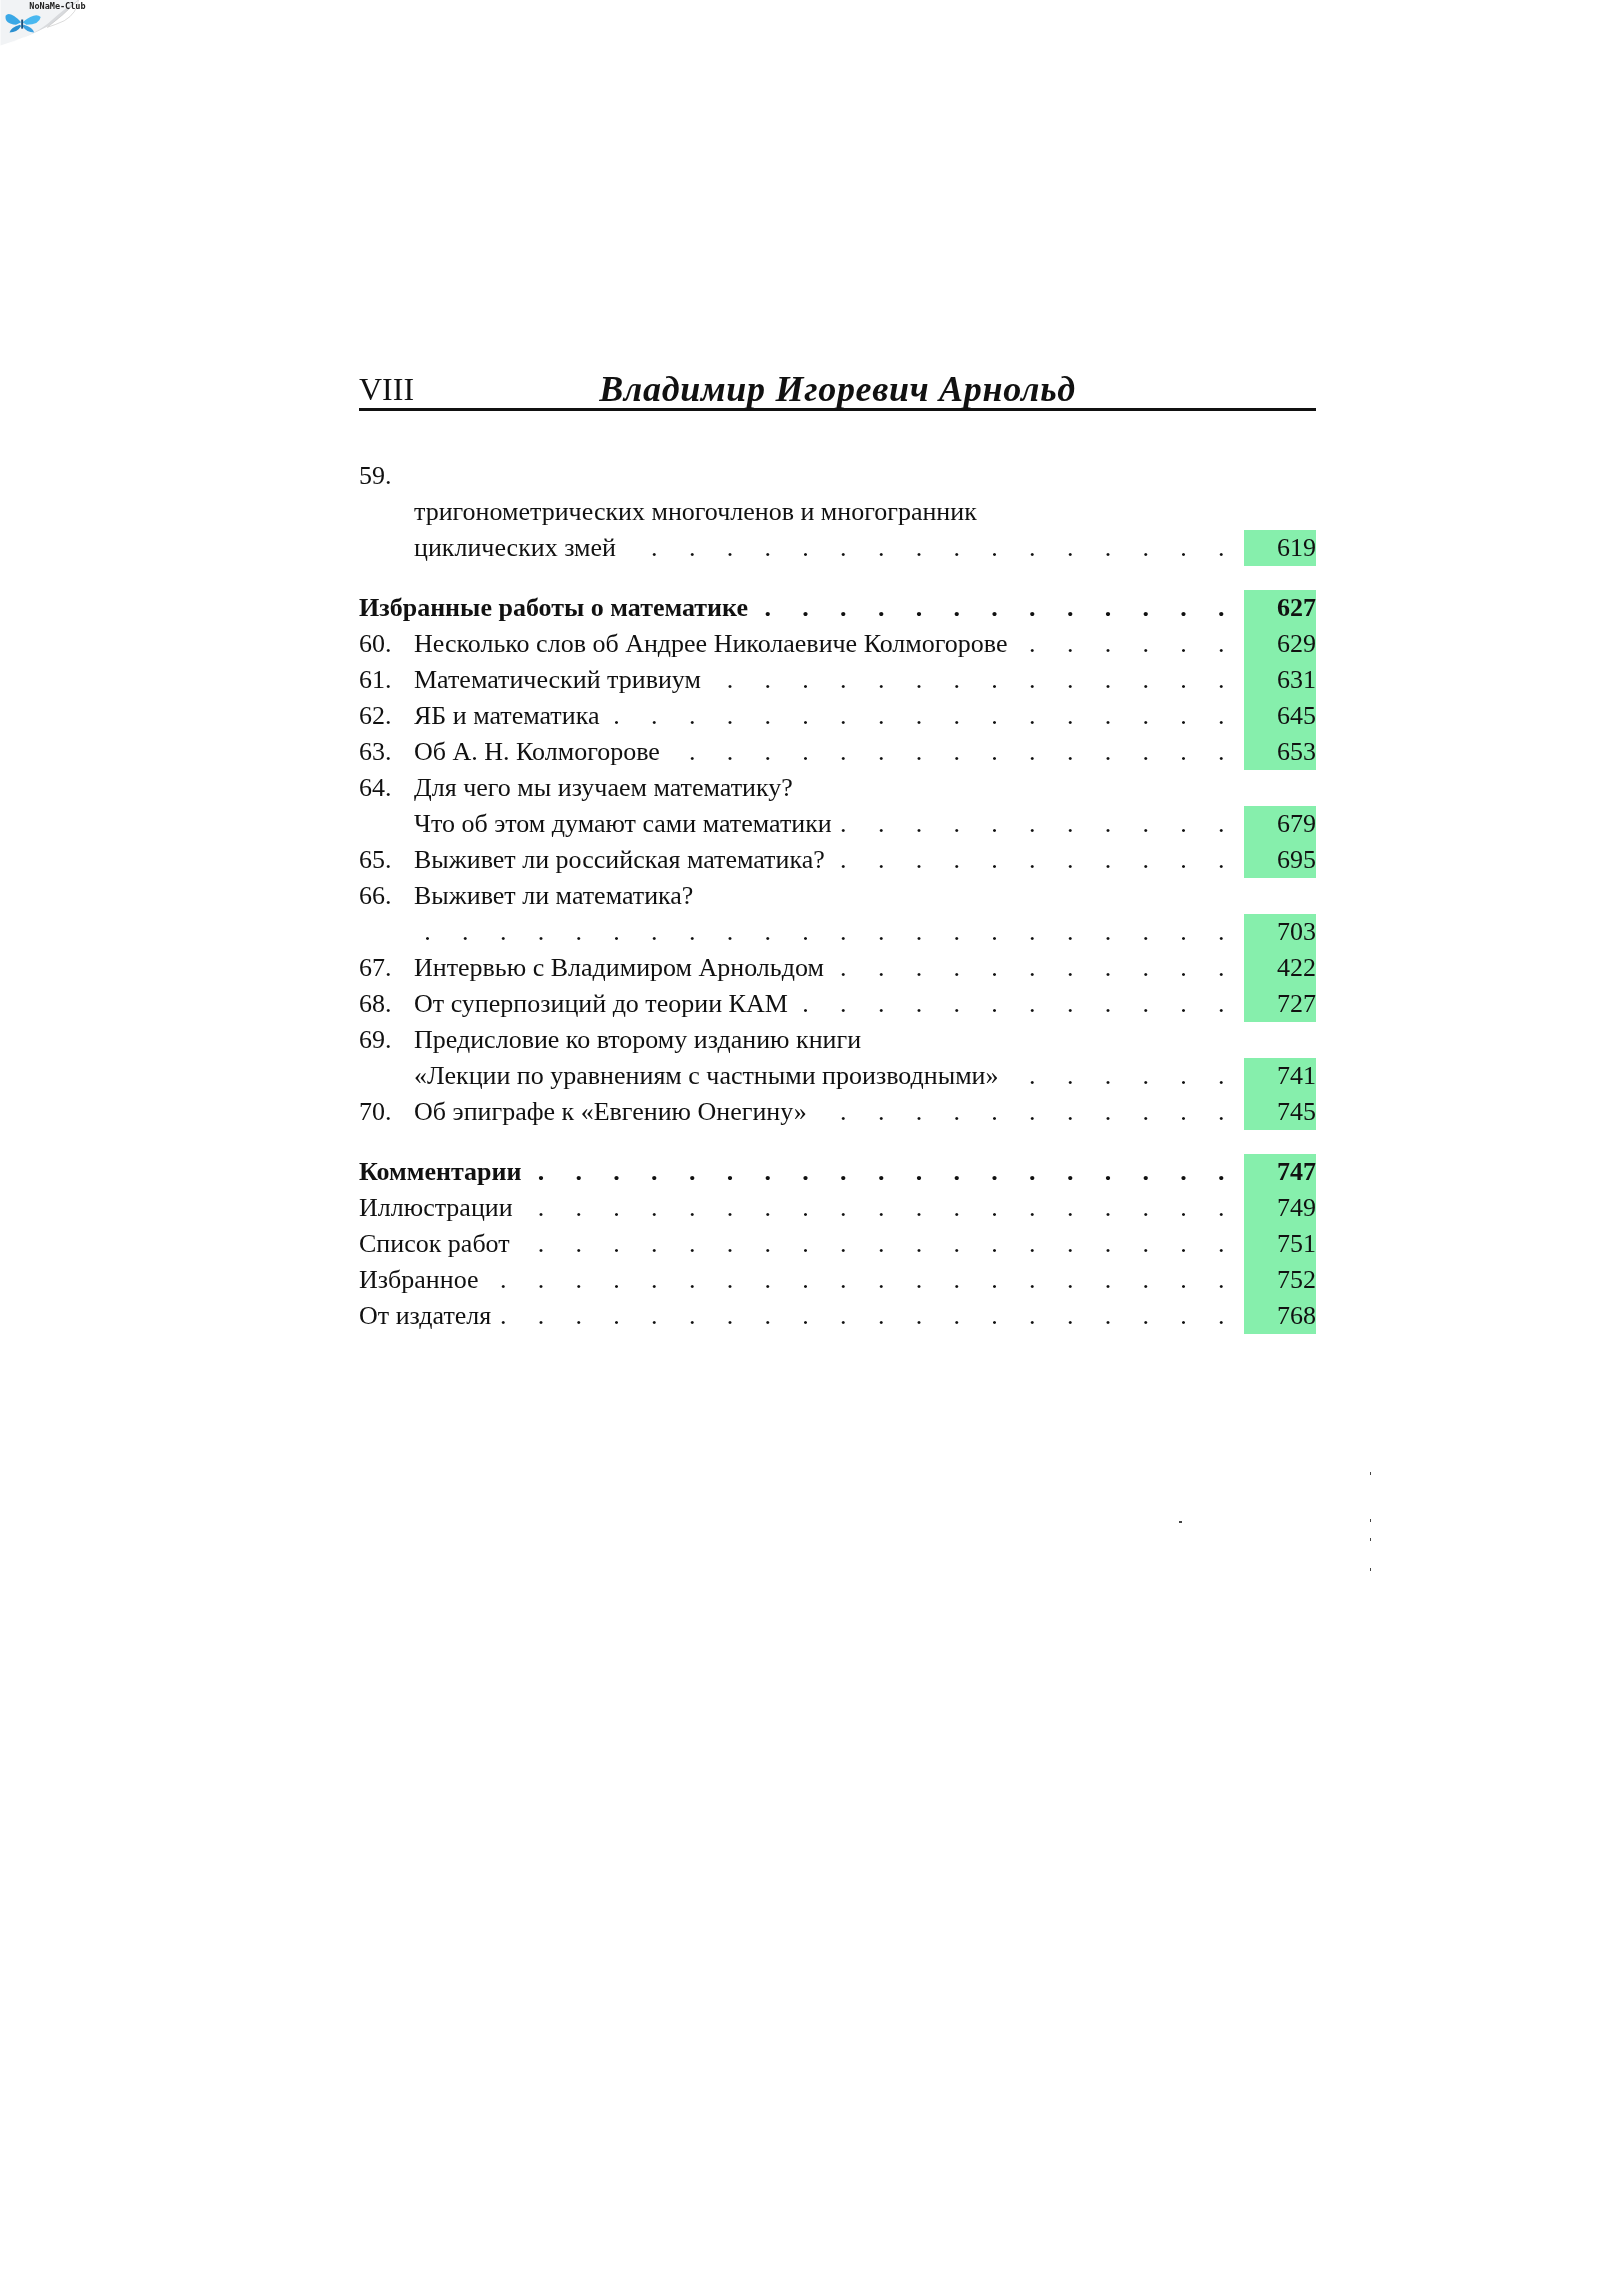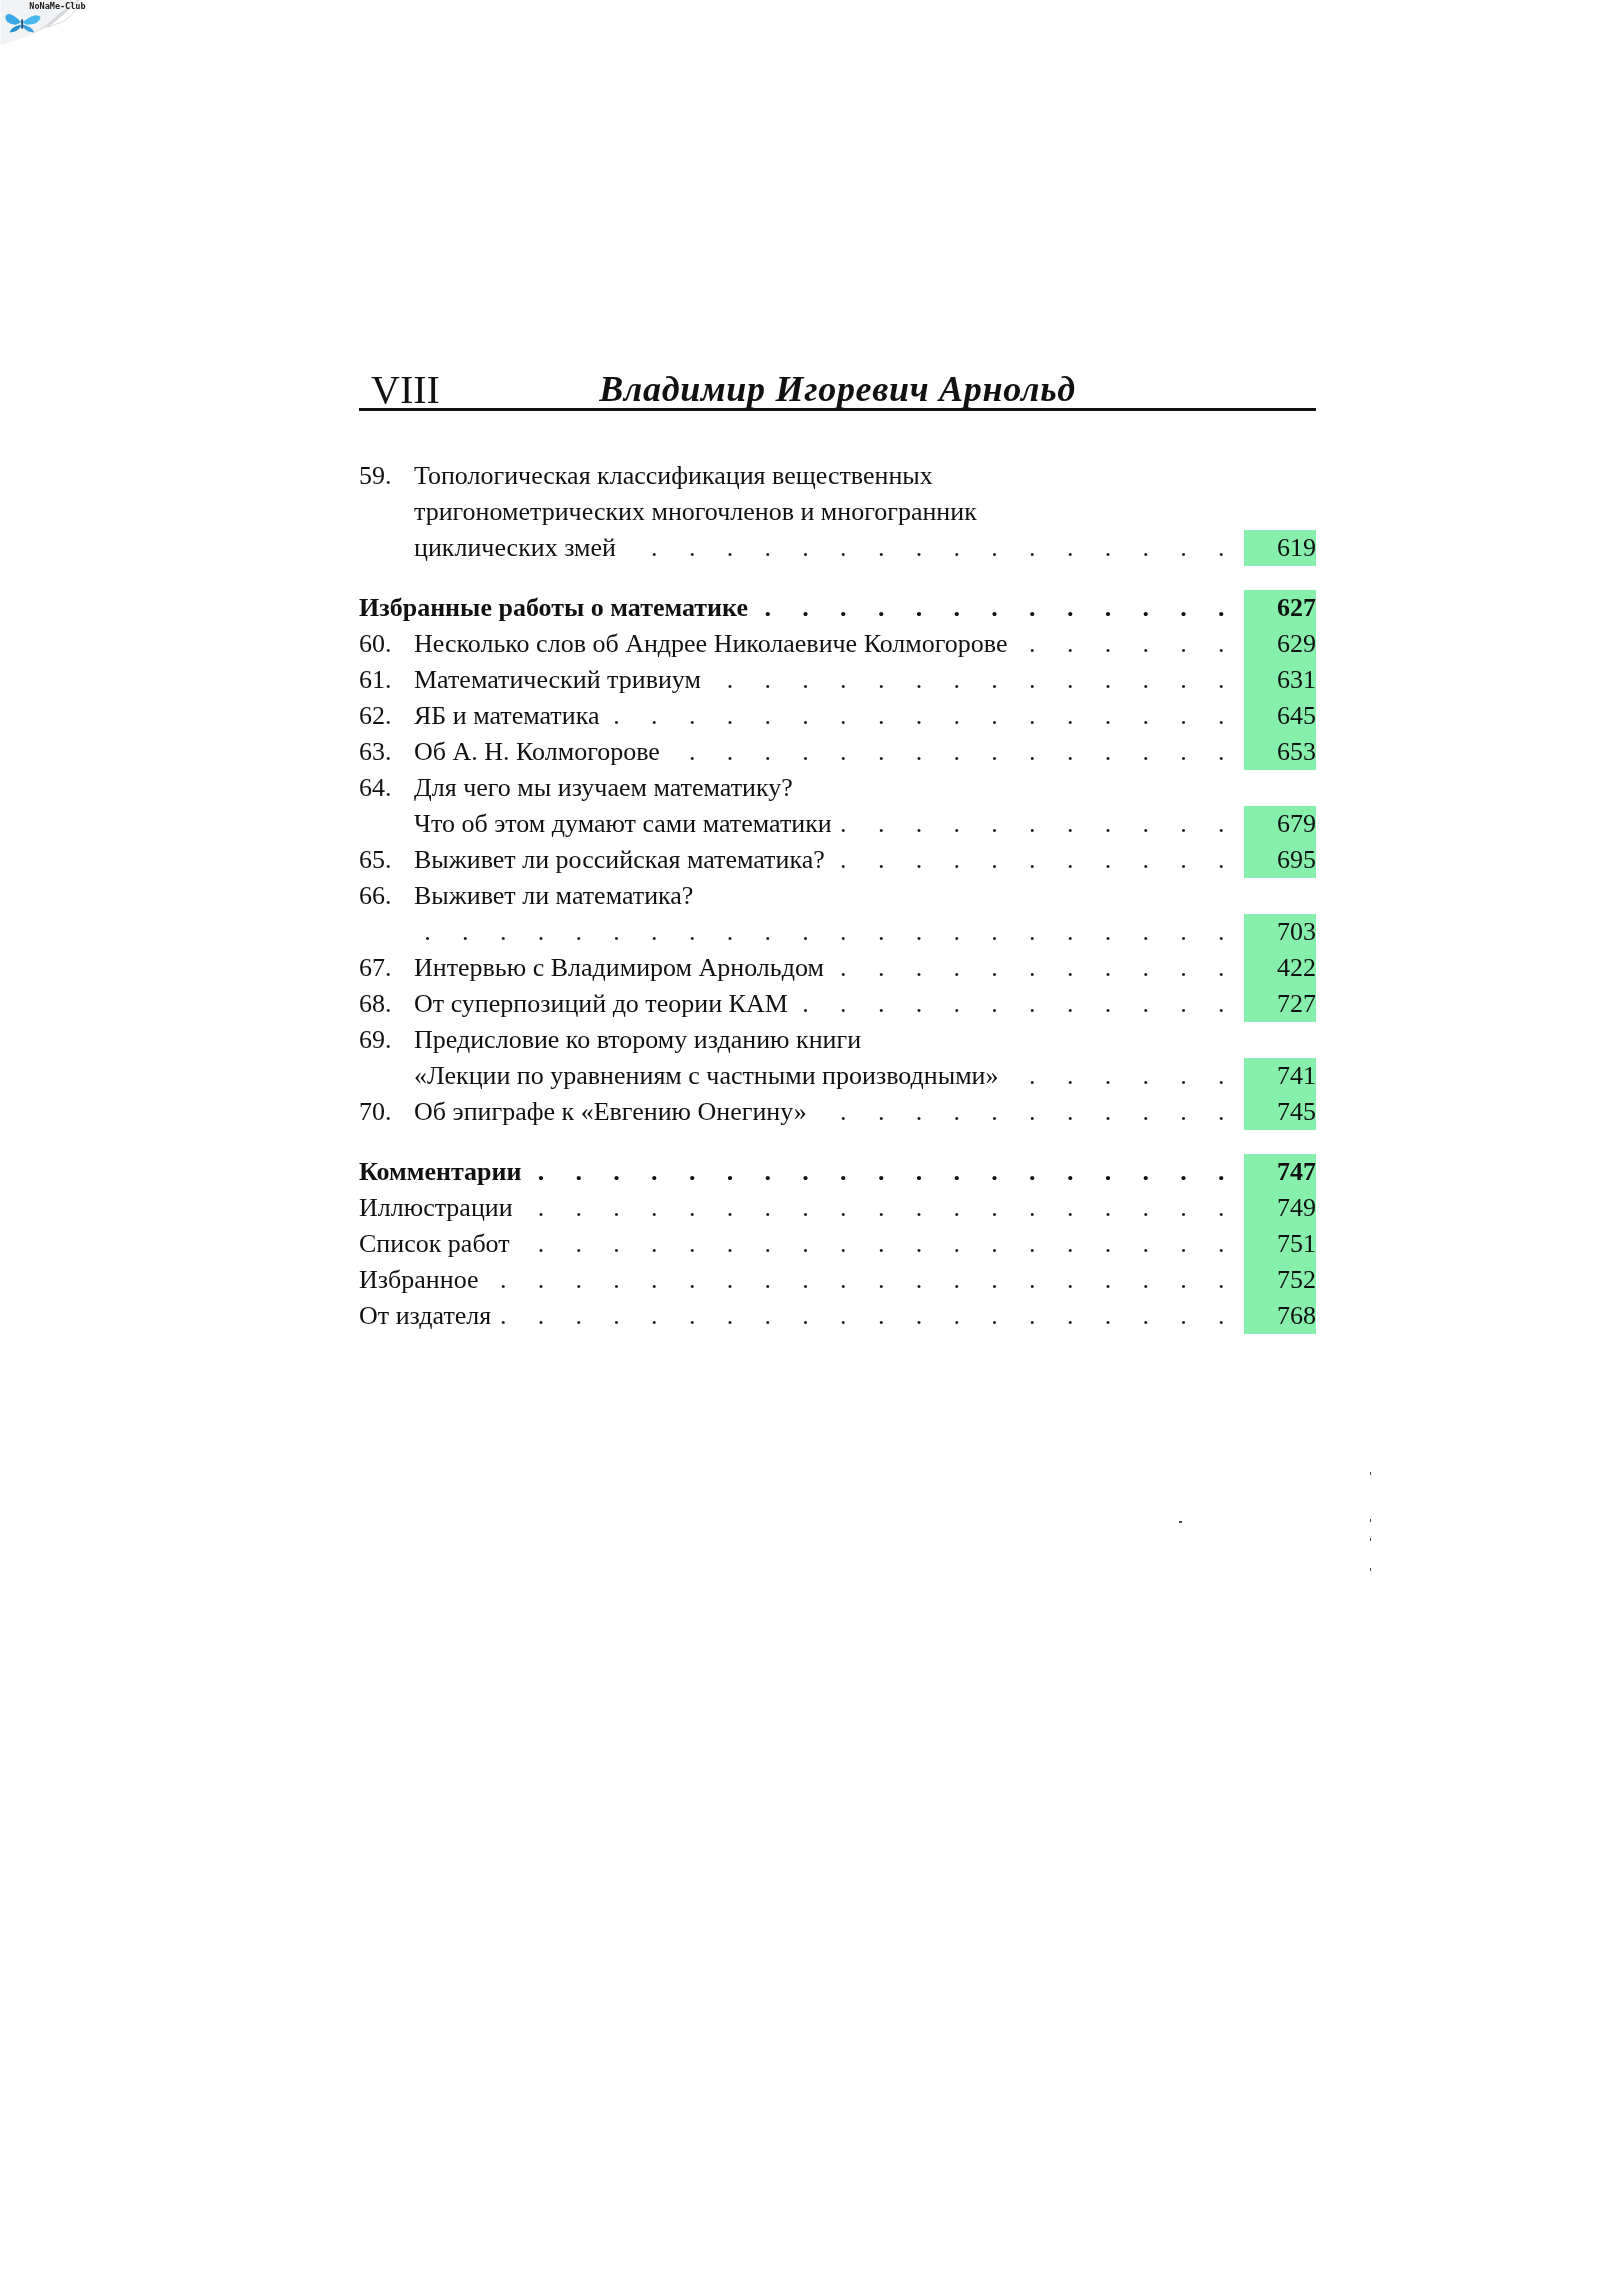--- a/index.html
+++ b/index.html
@@ -3,21 +3,21 @@
 <meta charset="utf-8">
 <style>
   html, body { margin: 0; padding: 0; background: #ffffff; }
   body { width: 1622px; height: 2295px; position: relative; overflow: hidden;
          font-family: "DejaVu Serif", "Liberation Serif", serif; color: #111; }
   .watermark { position: absolute; left: 0; top: 0; width: 92px; height: 52px; }
   .wm-text { position: absolute; left: 1.3px; top: 1.3px; font-family: "DejaVu Sans Mono", monospace;
              font-size: 8.5px; font-weight: bold; color: #222; letter-spacing: 0; padding-left: 28px; }
   .wm-curl { position: absolute; left: 0; top: 0; }
   .running-head { position: absolute; left: 359px; top: 370px; width: 957px; height: 39px; }
-  .folio { position: absolute; left: 12px; top: 0; font-family: "Liberation Serif", serif; font-size: 40px; line-height: 39px; }
+  .folio { position: absolute; left: 0; top: 0; font-family: "Liberation Serif", serif; font-size: 32px; line-height: 39px; }
   .head-title { position: absolute; left: 0; right: 0; top: 0; text-align: center; font-family: "Liberation Serif", serif;
                 font-style: italic; font-weight: bold; font-size: 36px; line-height: 39px; letter-spacing: 0.7px; }
   .head-rule { position: absolute; left: 359px; top: 408px; width: 957px; height: 2.6px; background: #111; }
   .toc { position: absolute; left: 359px; top: 458px; width: 957px; }
   .row { position: relative; height: 36px; line-height: 36px; font-family: "Liberation Serif", serif; font-size: 26px; }
   .row.gap { margin-top: 24px; }
   .num { position: absolute; left: 0; top: 0; width: 52px; }
   .label { position: absolute; top: 0; white-space: nowrap; background: #fff; padding-right: 9.2px; z-index: 2; }
   .label.indent { left: 55px; }
   .label.flush { left: 0; }
@@ -50,21 +50,20 @@
 
 <div class="running-head">
   <span class="folio">VIII</span>
   <span class="head-title">Владимир Игоревич Арнольд</span>
 </div>
 <div class="head-rule"></div>
 
 <div class="toc" id="toc">
     <div class="row">
       <span class="num">59.</span>
-      <span class="label indent">Топологическая классификация вещественных</span>
     </div>
     <div class="row">
       <span class="label indent">тригонометрических многочленов и многогранник</span>
     </div>
     <div class="row">
       <span class="label indent">циклических змей</span>
       <span class="dots">. . . . . . . . . . . . . . . . . . . . . . . . . . . . . . . . . . . . . . . . . . . . . . . . . . . . . . . . . . . . . . . . . . . . . . . . . . . . . . . . </span>
       <span class="page">619</span>
     </div>
     <div class="row gap bold">

